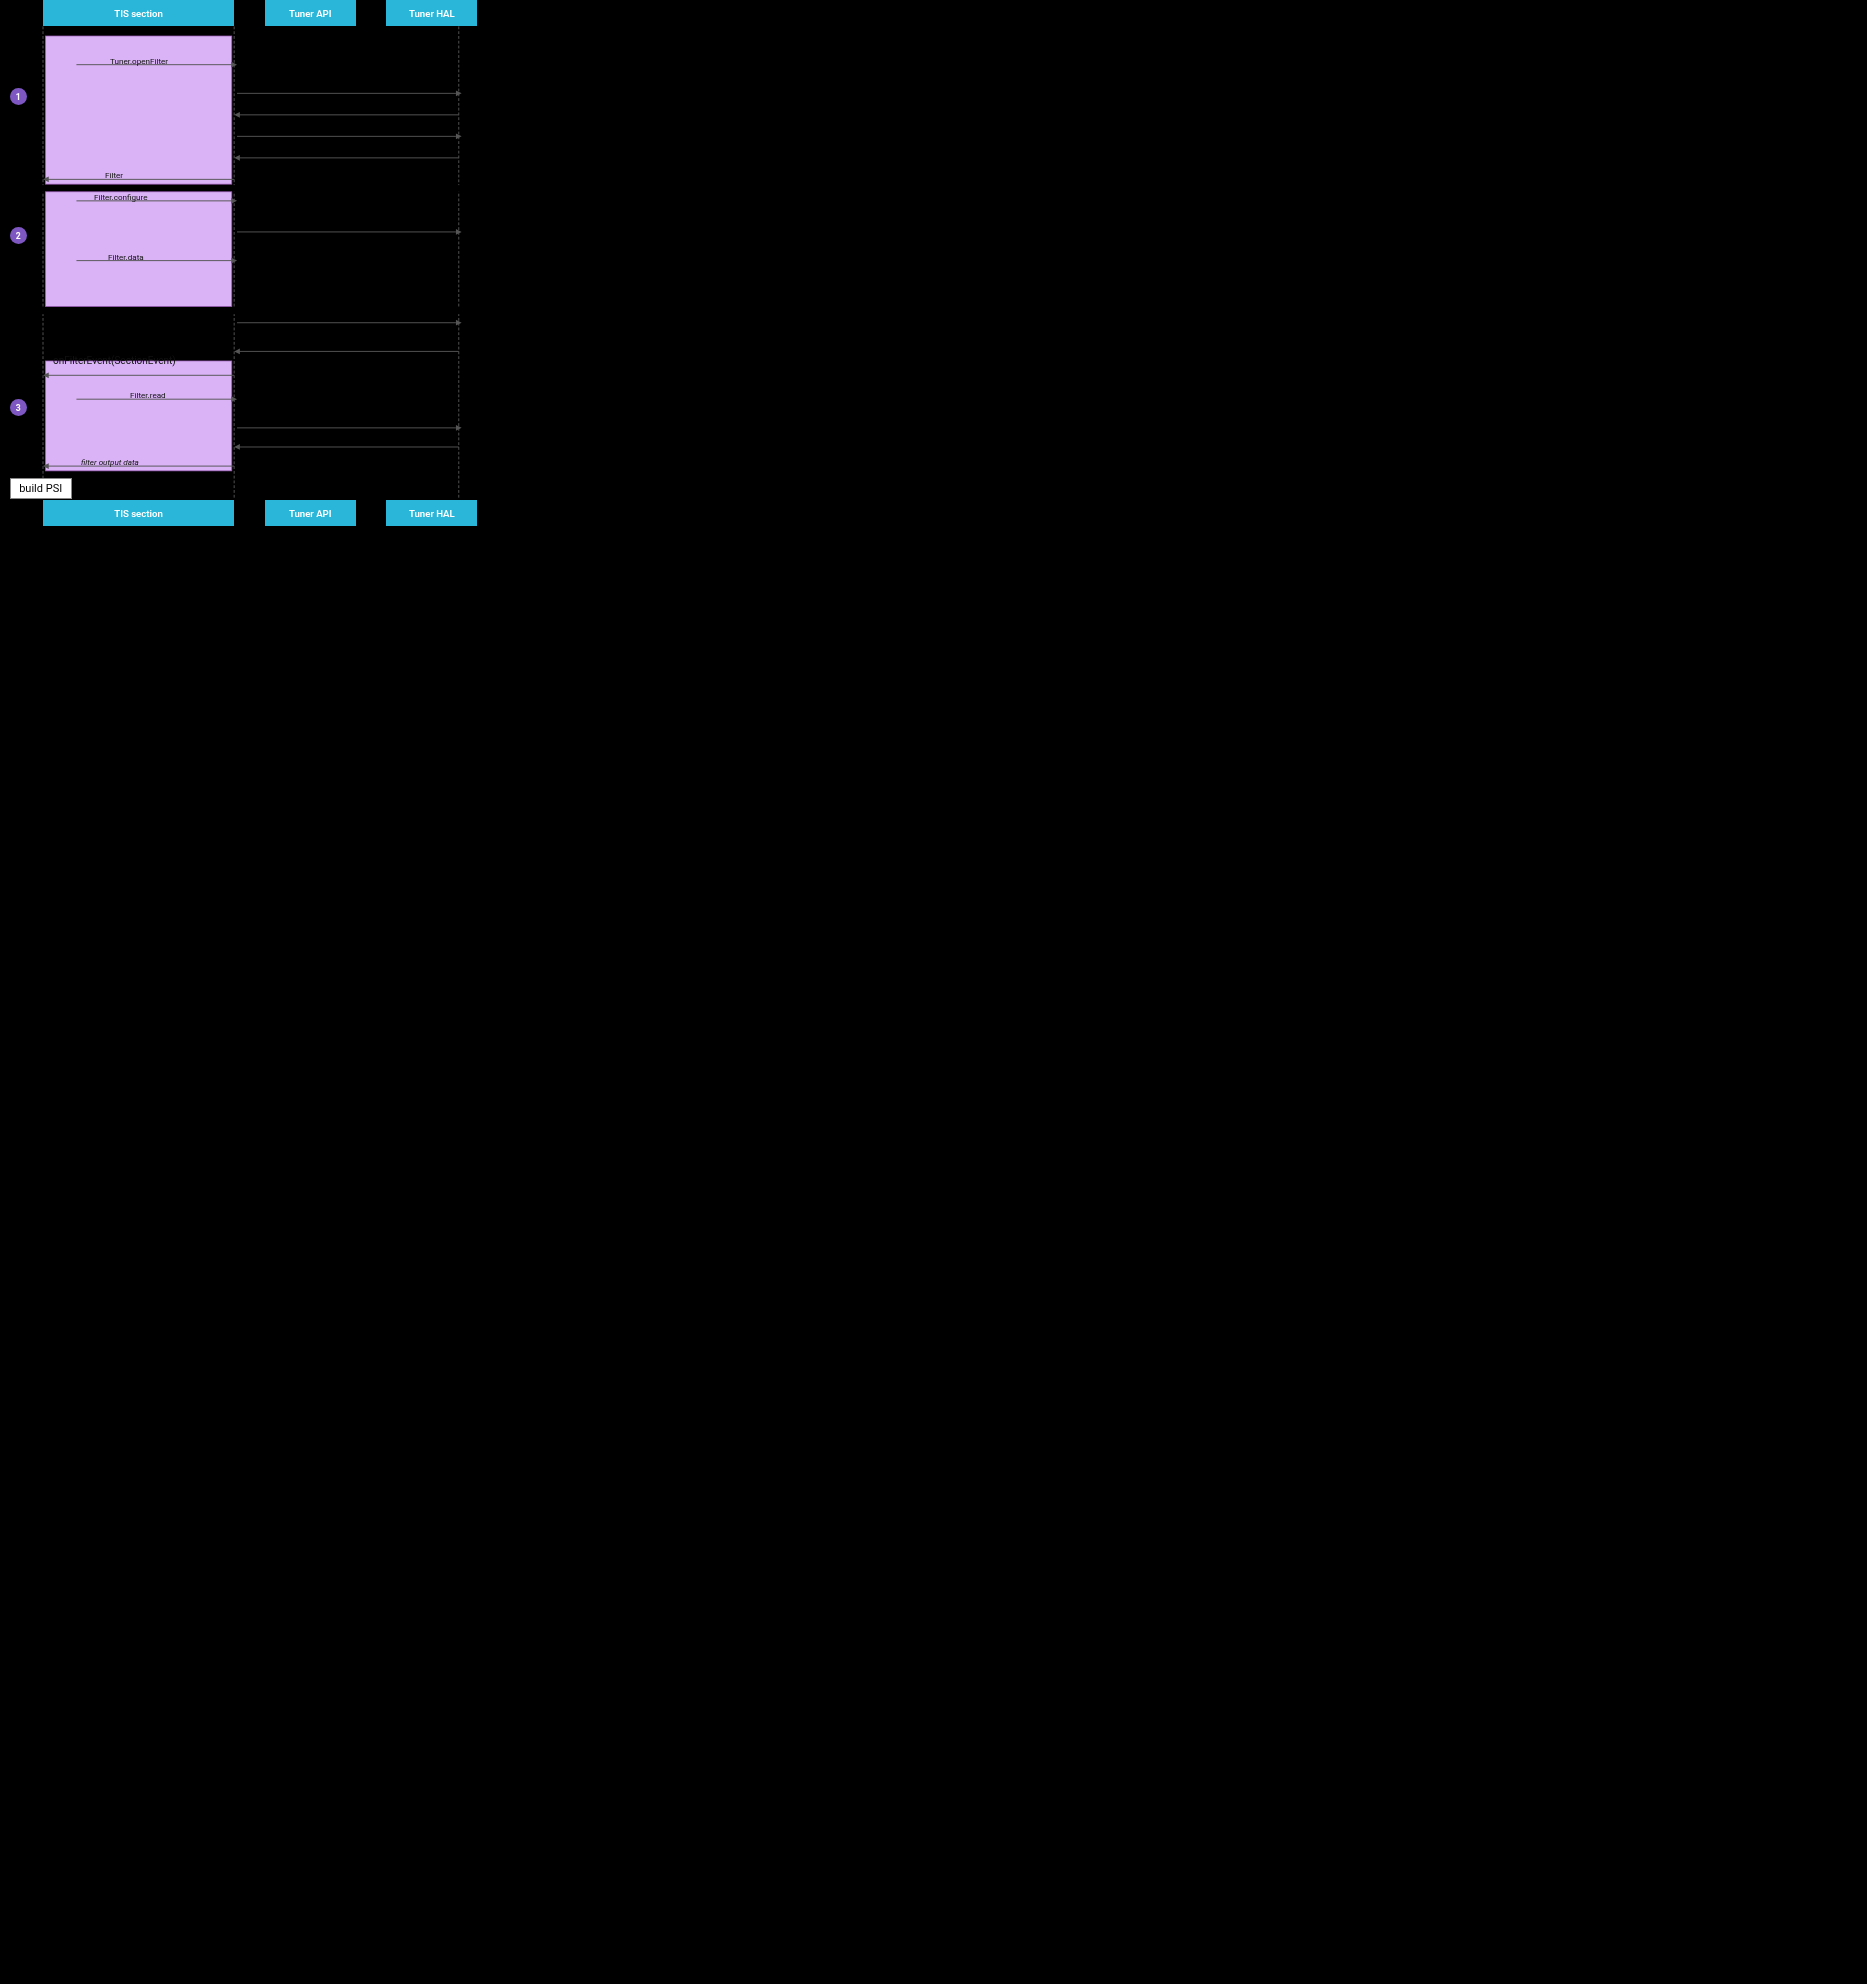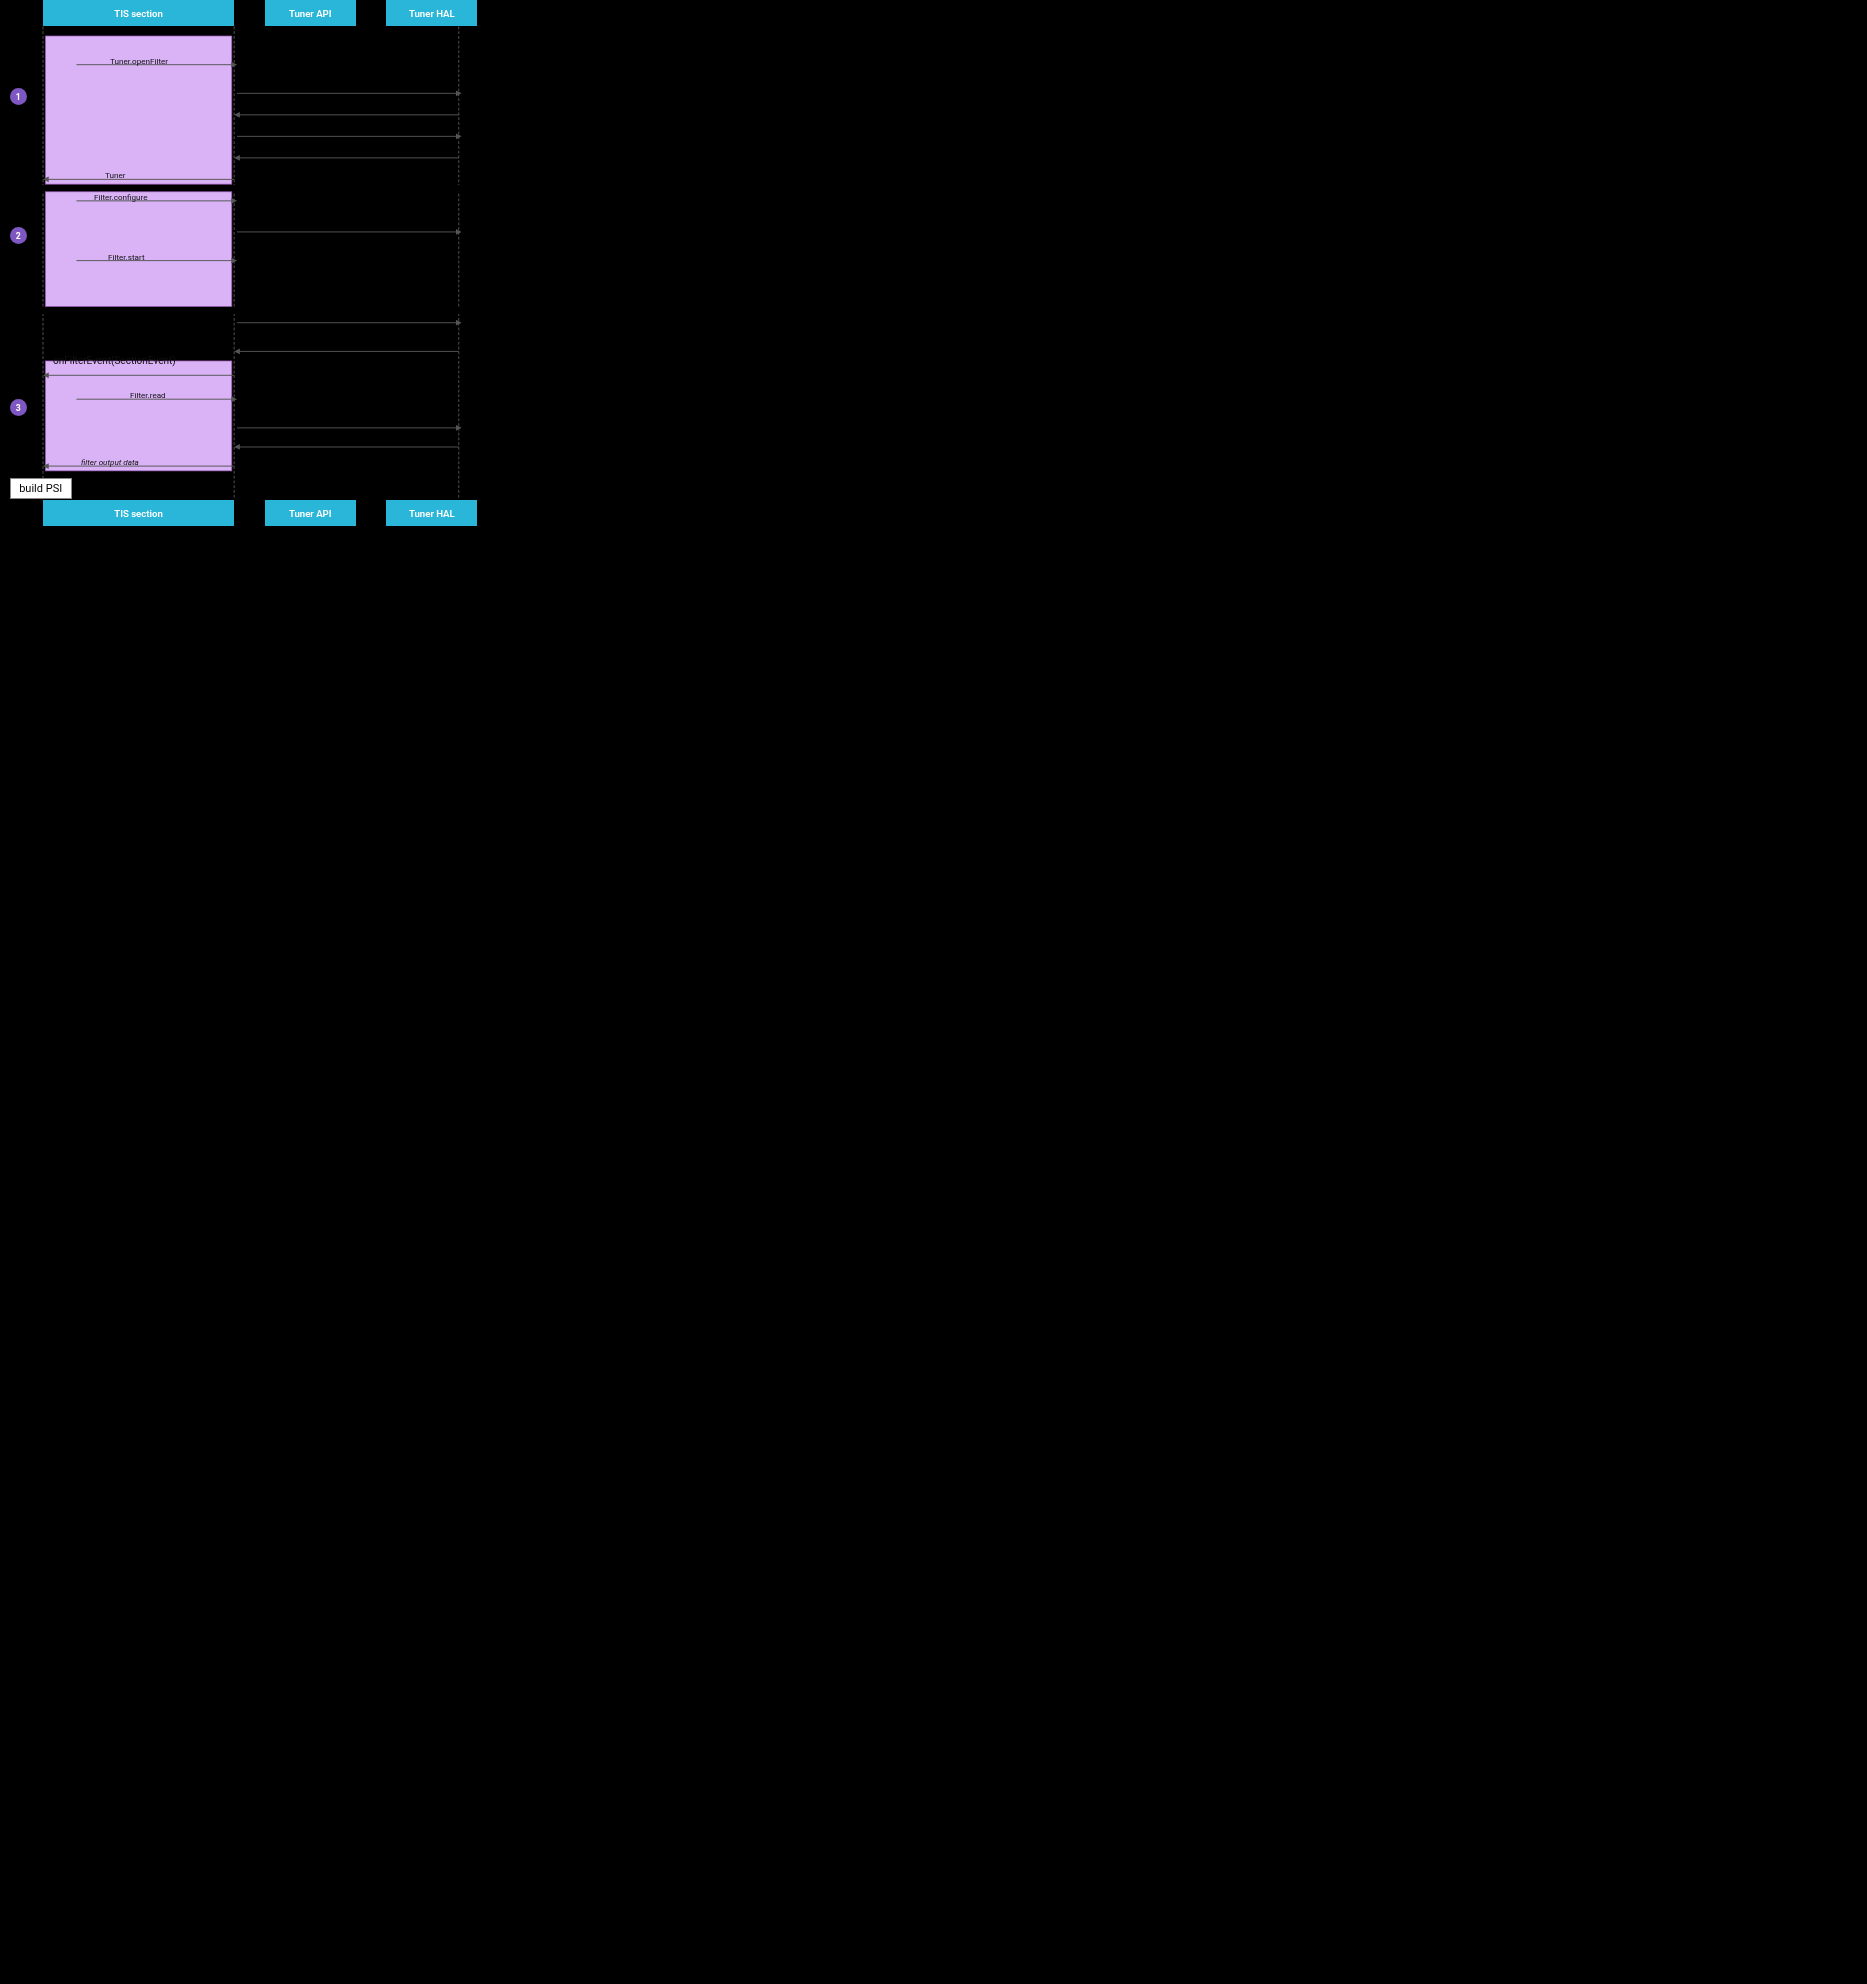--- a/index.html
+++ b/index.html
@@ -166,25 +166,25 @@
       <line x1="496" y1="880" x2="960" y2="880" stroke="#555" stroke-width="2"></line>
       <polygon points="502,874 490,880 502,886" fill="#555"></polygon>
 
       <line x1="96" y1="920" x2="490" y2="920" stroke="#555" stroke-width="2"></line>
       <polygon points="102,914 90,920 102,926" fill="#555"></polygon>
 
     </svg>
 
     <div style="position:absolute; top:30px; left:110px; font-size:8.1px; color:#111; background:transparent; white-space:nowrap;">Tuner.openFilter</div>
 
-    <div style="position:absolute; top:144px; left:105px; font-size:8.1px; color:#111; background:transparent; white-space:nowrap;">Tuner</div>
+    <div style="position:absolute; top:144px; left:105px; font-size:8.1px; color:#111; background:transparent; white-space:nowrap;">Filter</div>
 
     <div style="position:absolute; top:166px; left:94px; font-size:8.1px; color:#111; background:transparent; white-space:nowrap;">Filter.configure</div>
 
-    <div style="position:absolute; top:226px; left:108px; font-size:8.1px; color:#111; background:transparent; white-space:nowrap;">Filter.start</div>
+    <div style="position:absolute; top:226px; left:108px; font-size:8.1px; color:#111; background:transparent; white-space:nowrap;">Filter.data</div>
 
     <div style="position:absolute; top:329px; left:53px; font-size:10px; color:#111; background:transparent; white-space:nowrap;">onFilterEvent(SectionEvent)</div>
 
     <div style="position:absolute; top:364px; left:108px; font-size:8.1px; color:#111; background:transparent; white-space:nowrap;padding-left:22px;">Filter.read</div>
 
     <div style="position:absolute; top:431px; left:81px; font-size:8.1px; color:#111; background:transparent; white-space:nowrap;font-style:italic;">filter output data</div>
 
     <div class="step-circle" style="left:9.6px; top:62px;">
       <span>1</span>
     </div>

